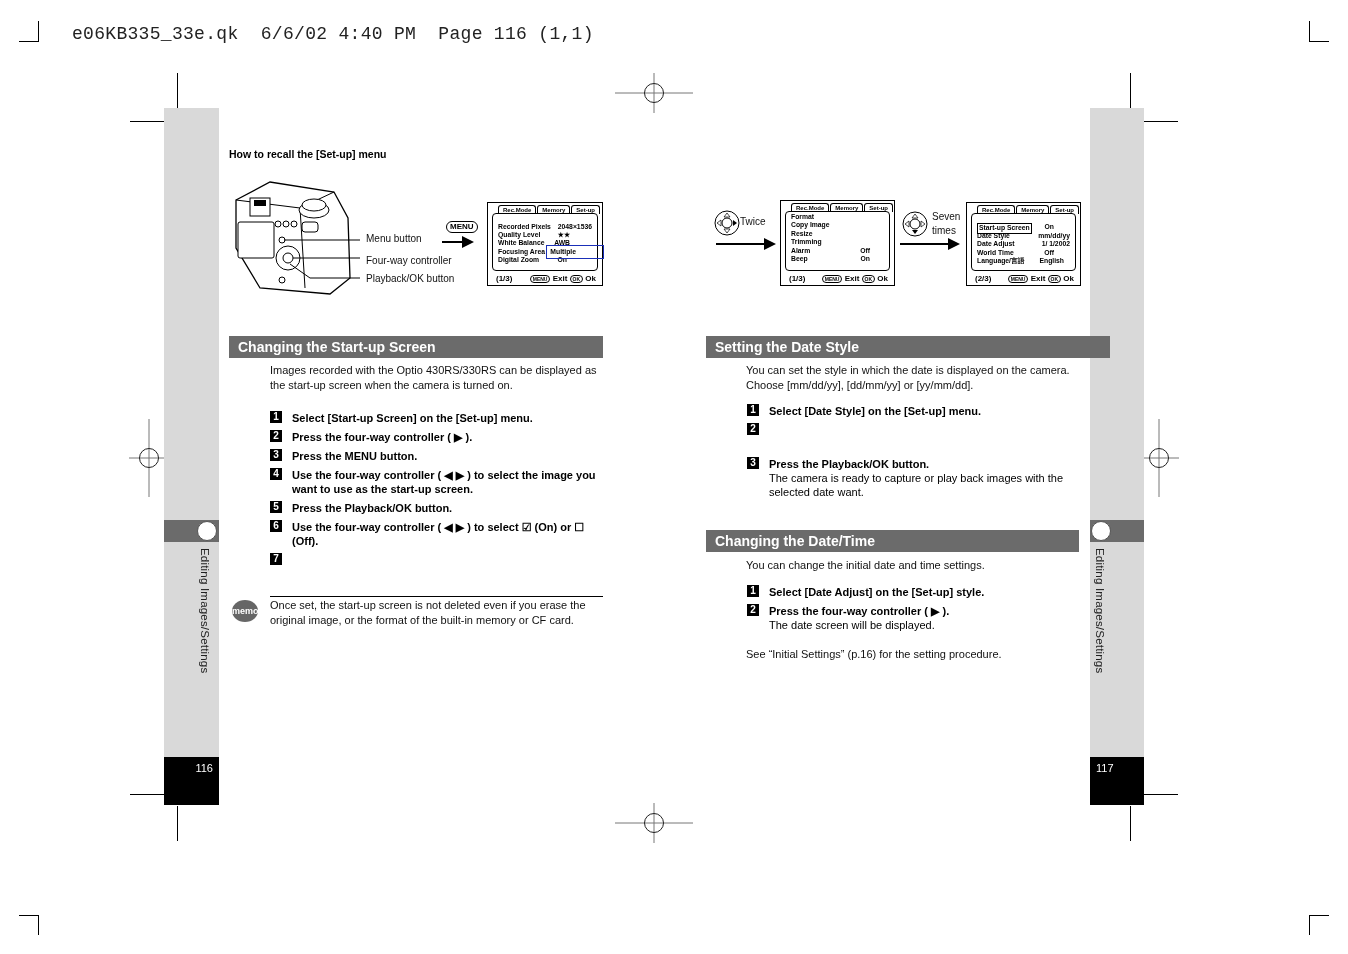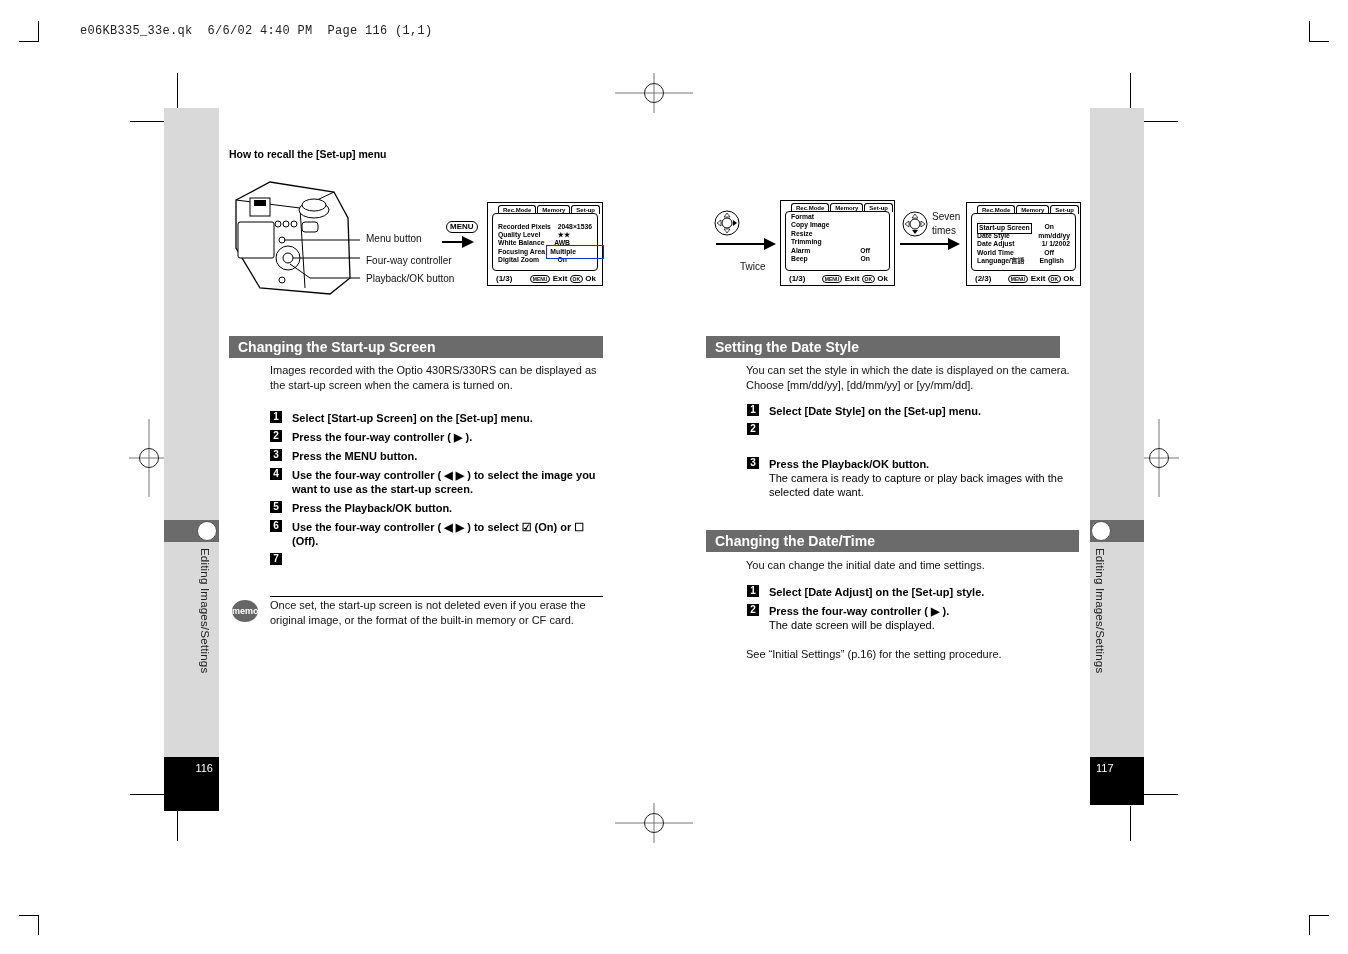--- a/index.html
+++ b/index.html
@@ -1,18 +1,18 @@
 <!DOCTYPE html>
 <html><head>
 <meta charset="utf-8">
 <style>
   html,body{margin:0;padding:0;background:#fff;}
   body{width:1348px;height:954px;position:relative;overflow:hidden;font-family:"Liberation Sans",sans-serif;color:#000;}
   .abs{position:absolute;}
-  .slug{left:72px;top:24px;font-family:"Liberation Mono",monospace;font-size:12px;letter-spacing:0.3px;color:#222;white-space:pre;margin-left:8px;}
+  .slug{left:72px;top:24px;font-family:"Liberation Mono",monospace;font-size:18px;letter-spacing:0.3px;color:#222;white-space:pre;}
   .hl{position:absolute;height:1px;background:#000;}
   .vl{position:absolute;width:1px;background:#000;}
   .reg{position:absolute;width:38px;height:38px;}
   .sidebar{position:absolute;background:#d9d9d9;}
   .pgblock{position:absolute;background:#000;color:#fff;font-size:11px;}
   .tabbar{position:absolute;height:22px;background:#6b6b6b;}
   .tabcircle{position:absolute;width:18px;height:18px;border-radius:50%;background:#fff;border:1px solid #555;}
   .sidetext{position:absolute;writing-mode:vertical-rl;font-size:11.5px;color:#222;letter-spacing:0.2px;}
   .sechead{position:absolute;height:22px;background:#6b6b6b;color:#fff;font-weight:bold;font-size:14px;line-height:22px;padding-left:9px;box-sizing:border-box;}
   .body-text{position:absolute;font-size:11px;line-height:15px;color:#111;}
@@ -75,21 +75,21 @@
 <svg class="reg" style="left:1139px;top:419px;width:40px;height:78px;" viewBox="0 0 40 78">
   <line x1="0" y1="39" x2="40" y2="39" stroke="#777"></line>
     <line x1="20" y1="0" x2="20" y2="78" stroke="#777"></line>
     <circle cx="20" cy="39" r="9.5" fill="none" stroke="#222"></circle>
 </svg>
 
 <div class="sidebar" style="left:164px;top:108px;width:55px;height:650px;"></div>
 <div class="tabbar" style="left:164px;top:520px;width:55px;"></div>
 <div class="tabcircle" style="left:197px;top:521px;"></div>
 <div class="sidetext" style="left:199px;top:548px;">Editing Images/Settings</div>
-<div class="pgblock" style="left:164px;top:757px;width:55px;height:54px;">
+<div class="pgblock" style="left:164px;top:757px;width:55px;height:48px;">
   <span style="position:absolute;right:6px;top:5px;">116</span>
 </div>
 
 <div class="abs" style="left:229px;top:148px;font-size:10.5px;font-weight:bold;">How to recall the [Set-up] menu</div>
 
 <svg class="abs" style="left:230px;top:178px;" width="130" height="118" viewBox="0 0 130 118">
   <path d="M6 22 L40 4 L104 14 L118 40 L120 100 L100 116 L30 110 L6 70 Z" fill="#fff" stroke="#000" stroke-width="1.3"></path>
   <path d="M6 22 L70 30 L104 14" fill="none" stroke="#000"></path>
   <path d="M70 30 L75 110" fill="none" stroke="#000"></path>
   <rect x="20" y="20" width="20" height="18" fill="#fff" stroke="#000"></rect>
@@ -196,21 +196,21 @@
 <div class="pgblock" style="left:1090px;top:757px;width:54px;height:48px;">
   <span style="position:absolute;left:6px;top:5px;">117</span>
 </div>
 
 <svg class="abs" style="left:714px;top:210px;" width="26" height="26" viewBox="0 0 26 26">
   <circle cx="13" cy="13" r="12" fill="#fff" stroke="#000"></circle>
     <circle cx="13" cy="13" r="5" fill="#fff" stroke="#000"></circle>
   <path d="M13 3 L10 7 L16 7Z M13 23 L10 19 L16 19Z M3 13 L7 10 L7 16Z" fill="#fff" stroke="#000" stroke-width="0.7"></path>
   <path d="M23 13 L19 10 L19 16Z" fill="#000"></path>
 </svg>
-<div class="label-sm" style="left:740px;top:216px;margin-top:45px;">Twice</div>
+<div class="label-sm" style="left:740px;top:216px;">Twice</div>
 <div class="arrow" style="left:716px;top:243px;width:58px;"></div>
 
 <svg class="abs" style="left:902px;top:211px;" width="26" height="26" viewBox="0 0 26 26">
   <circle cx="13" cy="13" r="12" fill="#fff" stroke="#000"></circle>
     <circle cx="13" cy="13" r="5" fill="#fff" stroke="#000"></circle>
   <path d="M13 3 L10 7 L16 7Z M3 13 L7 10 L7 16Z M23 13 L19 10 L19 16Z" fill="#fff" stroke="#000" stroke-width="0.7"></path>
   <path d="M13 23 L10 19 L16 19Z" fill="#000"></path>
 </svg>
 <div class="label-sm" style="left:932px;top:210px;width:30px;line-height:14px;">Seven times</div>
 <div class="arrow" style="left:900px;top:243px;width:58px;"></div>
@@ -278,21 +278,21 @@
   <div class="row" style="top:54px;">
       <span>Language/言語</span>
       <span style="margin-right:6px;">English</span>
     </div>
   <div class="foot">
     <span>(2/3)</span>
     <span><span class="pill">MENU</span> <span>Exit</span> <span class="pill">OK</span> <span>Ok</span></span>
   </div>
 </div>
 
-<div class="sechead" style="left:706px;top:336px;width:354px;">Setting the Date Style</div>
+<div class="sechead" style="left:706px;top:336px;width:404px;">Setting the Date Style</div>
 <div class="body-text" style="left:746px;top:363px;width:336px;">You can set the style in which the date is displayed on the camera. Choose [mm/dd/yy], [dd/mm/yy] or [yy/mm/dd].</div>
 <div class="step" style="left:747px;top:404px;width:330px;">
     <span class="num">1</span>
     <span class="txt">Select [Date Style] on the [Set-up] menu.</span>
   </div>
 <div class="step" style="left:747px;top:423px;width:330px;height:30px;">
     <span class="num">2</span>
   </div>
 <div class="step" style="left:747px;top:457px;width:330px;height:44px;">
     <span class="num">3</span>

